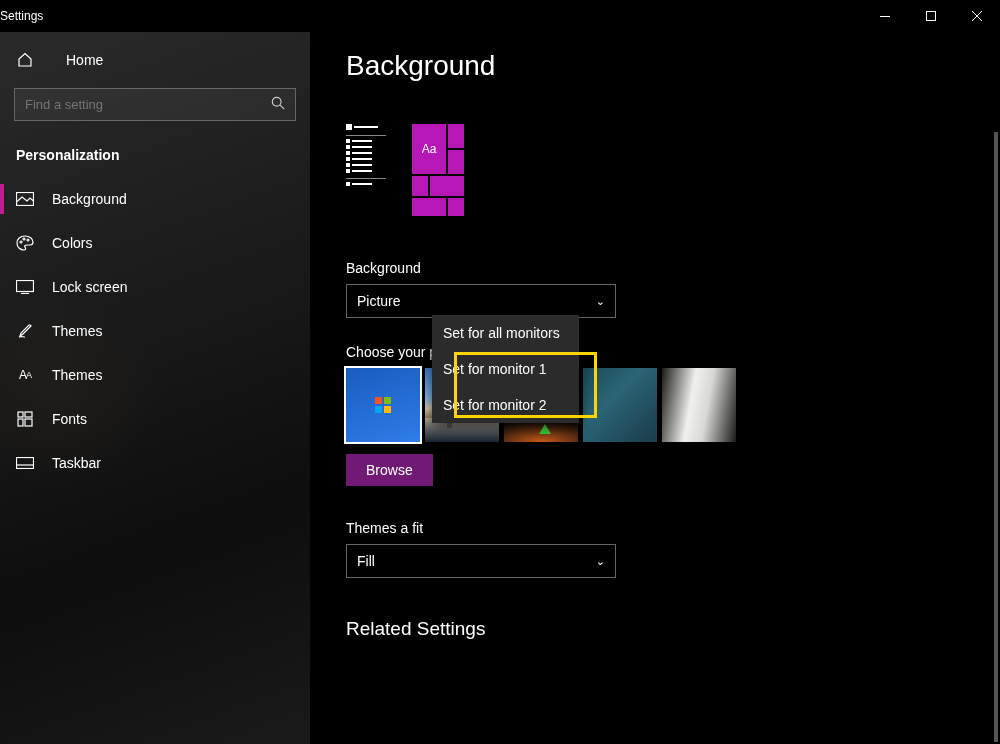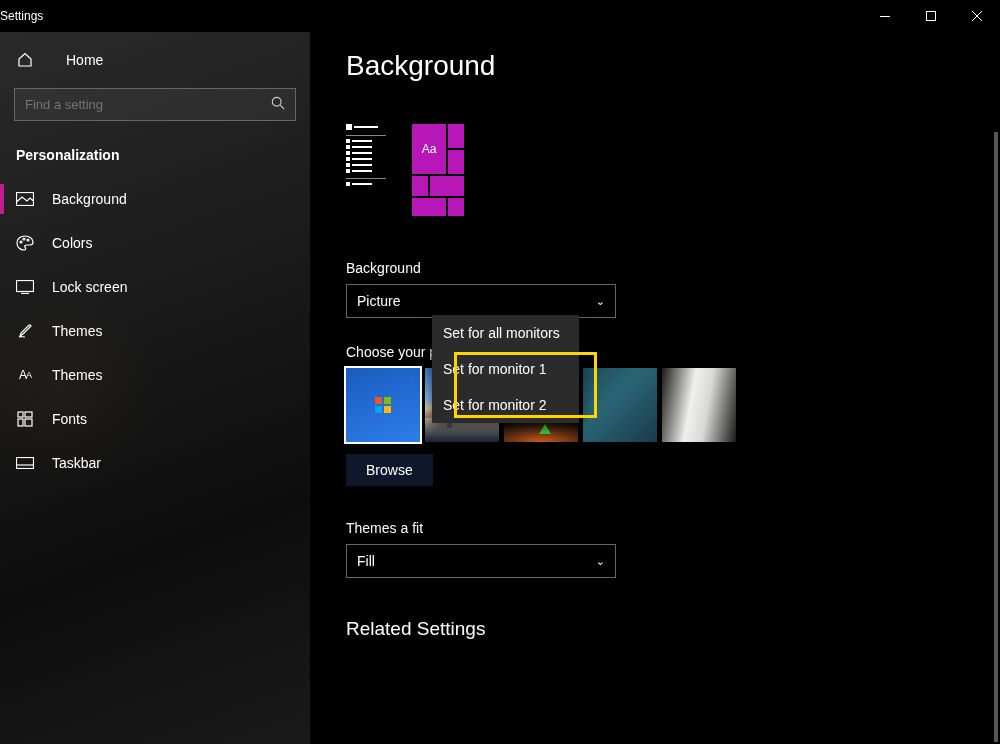--- a/index.html
+++ b/index.html
@@ -61,21 +61,21 @@
   linear-gradient(#05a6f0,#05a6f0) 0 9px/7px 7px no-repeat,
   linear-gradient(#ffba08,#ffba08) 9px 9px/7px 7px no-repeat; }
 .thumb2 { background: linear-gradient(to bottom, #3a7bc8 0%, #7fb3e8 40%, #d9c8a8 55%, #8a7050 70%, #2a3440 100%); }
 .thumb2::before { content:""; position:absolute; bottom:14px; left:22px; width:5px; height:9px; background:#111; }
 .thumb2::after { content:""; position:absolute; bottom:0; left:0; right:0; height:24px; background: linear-gradient(to bottom, rgba(255,255,255,0.4), #1a2530); }
 .thumb3 { background: radial-gradient(ellipse 180% 60% at 50% 100%, #c95a1a, #0a0a0a 50%); }
 .thumb3::after { content:""; position:absolute; left:35px; bottom:8px; width:12px; height:10px; background:#3acf3a; clip-path: polygon(50% 0, 100% 100%, 0 100%); }
 .thumb4 { background: linear-gradient(135deg, #1a4a5a 0%, #2a6575 40%, #1a3a4a 100%); }
 .thumb5 { background: linear-gradient(100deg, #1a1a1a 0%, #f0f0ed 40%, #d8d8d4 60%, #1a1a1a 100%); }
 
-.browse-btn { padding: 8px 20px; background: #0f172a; border: none; color: #fff; font-size: 14px; margin-bottom: 34px; }
+.browse-btn { padding: 8px 20px; background: #701a75; border: none; color: #fff; font-size: 14px; margin-bottom: 34px; }
 
 .related { font-size: 19px; font-weight: 400; margin-top: 18px; }
 
 .context-menu { position: absolute; left: 432px; top: 315px; width: 147px; background: #2b2b2b; box-shadow: 0 4px 12px rgba(0,0,0,0.6); z-index: 50; }
 .cm-item { height: 36px; display: flex; align-items: center; padding: 0 11px; font-size: 14px; }
 .cm-hi { position:absolute; left:454px; top:352px; width:143px; height:66px; border: 3px solid #ffd400; z-index:60; pointer-events:none; }
 </style>
 </head>
 <body>
 

